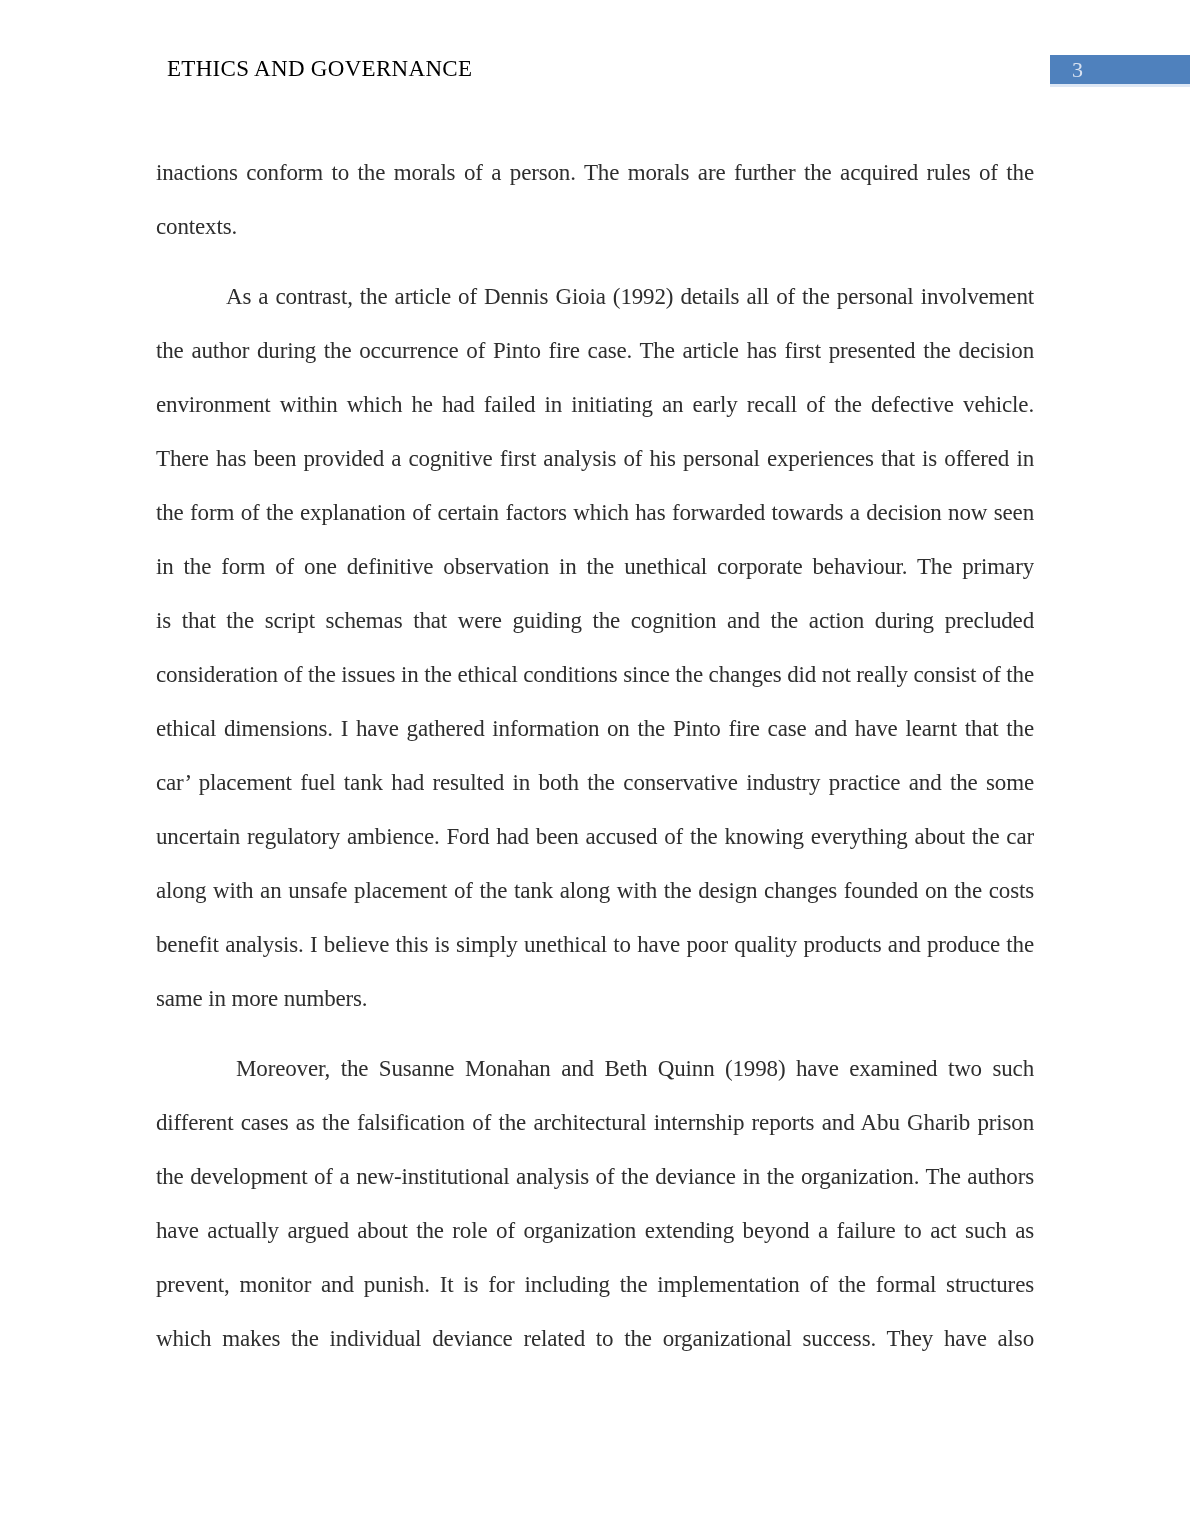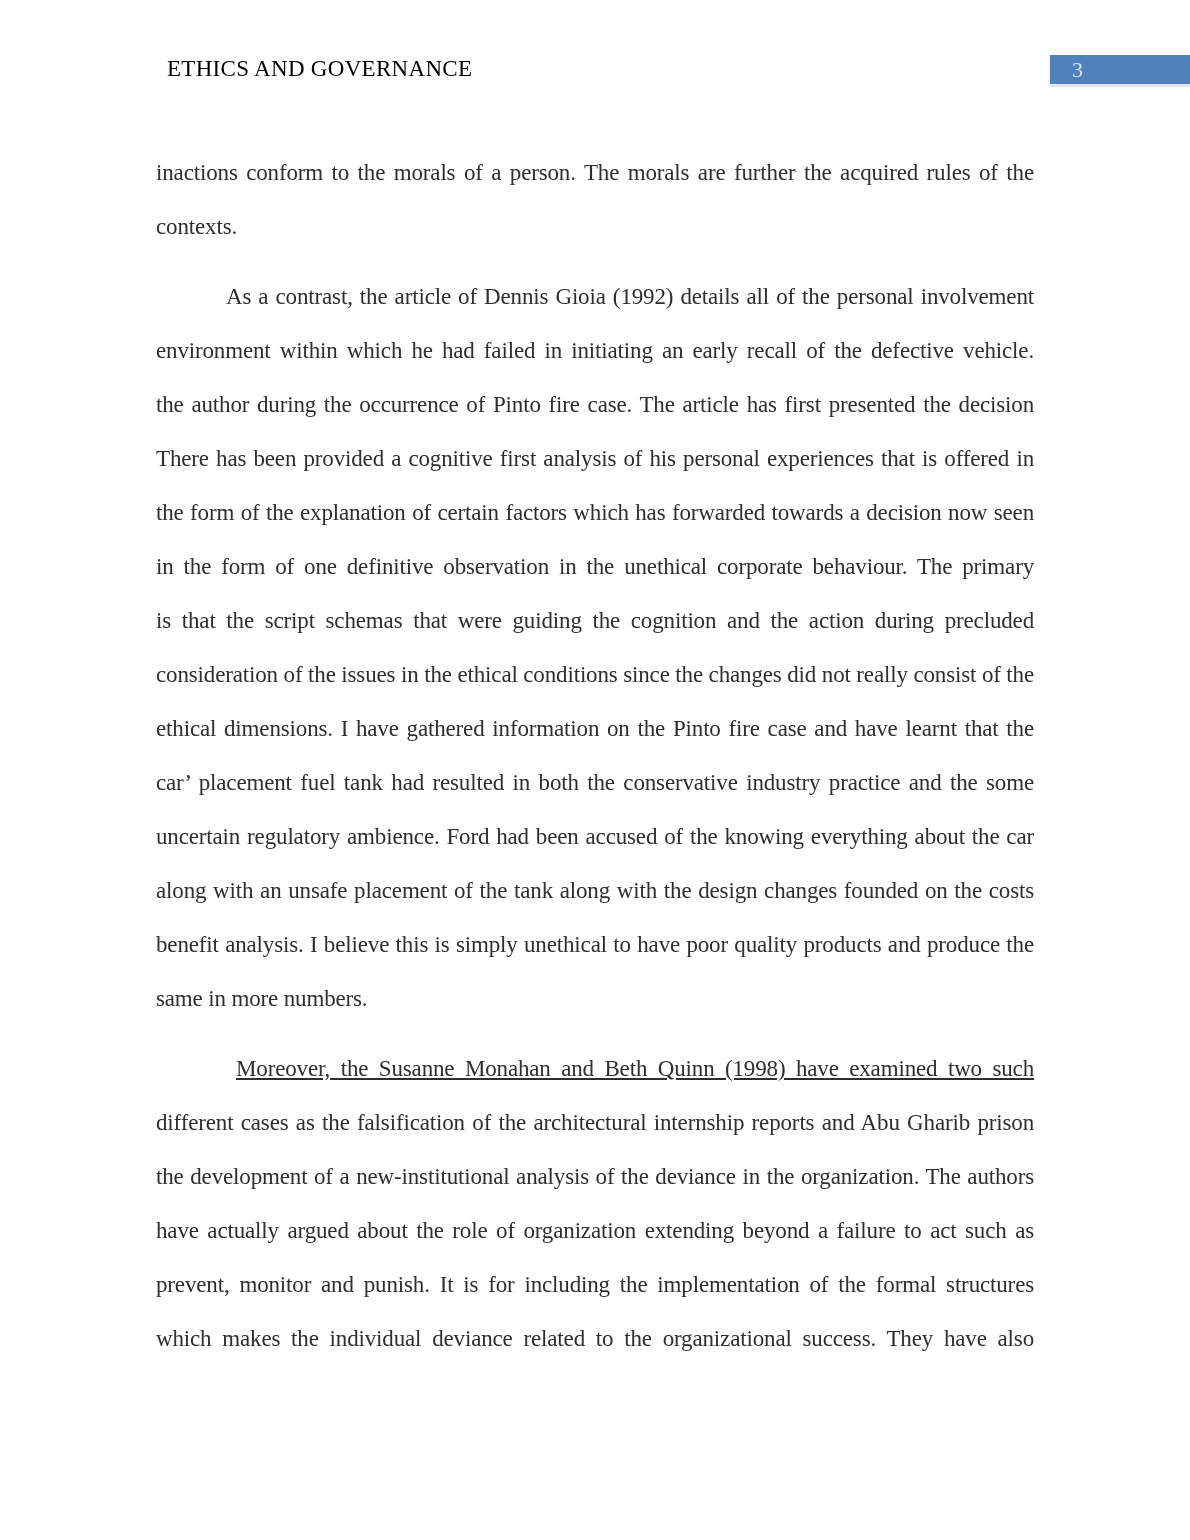--- a/index.html
+++ b/index.html
@@ -68,21 +68,20 @@
     white-space: normal;
   }
   .line.last {
     text-align-last: left;
   }
   .line.indent-a {
     text-indent: 70px;
   }
   .line.indent-b {
     text-indent: 80px;
-    text-decoration: underline;
   }
 </style>
 </head>
 <body>
 
 <div class="page">
 
   <div class="running-head">ETHICS AND GOVERNANCE</div>
 
   <div class="page-number-box" style="background: rgb(79, 129, 189);">
@@ -91,22 +90,22 @@
 
   <div class="doc-body">
 
     <div class="para">
       <div class="line">inactions conform to the morals of a person. The morals are further the acquired rules of the</div>
       <div class="line last">contexts.</div>
     </div>
 
     <div class="para">
       <div class="line indent-a">As a contrast, the article of Dennis Gioia (1992) details all of the personal involvement of</div>
+      <div class="line">the author during the occurrence of Pinto fire case.  The article has first presented the decision</div>
       <div class="line">environment within which he had failed in initiating an early recall of the defective vehicle.</div>
-      <div class="line">the author during the occurrence of Pinto fire case.  The article has first presented the decision</div>
       <div class="line">There has been provided a cognitive first analysis of his personal experiences that is offered in</div>
       <div class="line">the form of the explanation of  certain factors which has forwarded towards a decision now seen</div>
       <div class="line">in the form of one definitive observation in the unethical corporate behaviour. The primary thesis</div>
       <div class="line">is that the script schemas that were guiding the cognition and the action during precluded</div>
       <div class="line">consideration of the issues in the ethical conditions since the changes did not really consist of the</div>
       <div class="line">ethical dimensions. I have gathered information on the Pinto fire case and have learnt that the</div>
       <div class="line">car’ placement fuel tank had resulted in both the conservative industry practice and the some</div>
       <div class="line">uncertain regulatory ambience. Ford had been accused of the knowing everything about the car</div>
       <div class="line">along with an unsafe  placement of the tank along with the design changes founded on the costs</div>
       <div class="line">benefit analysis.  I believe this is simply unethical to have poor quality products  and produce the</div>

